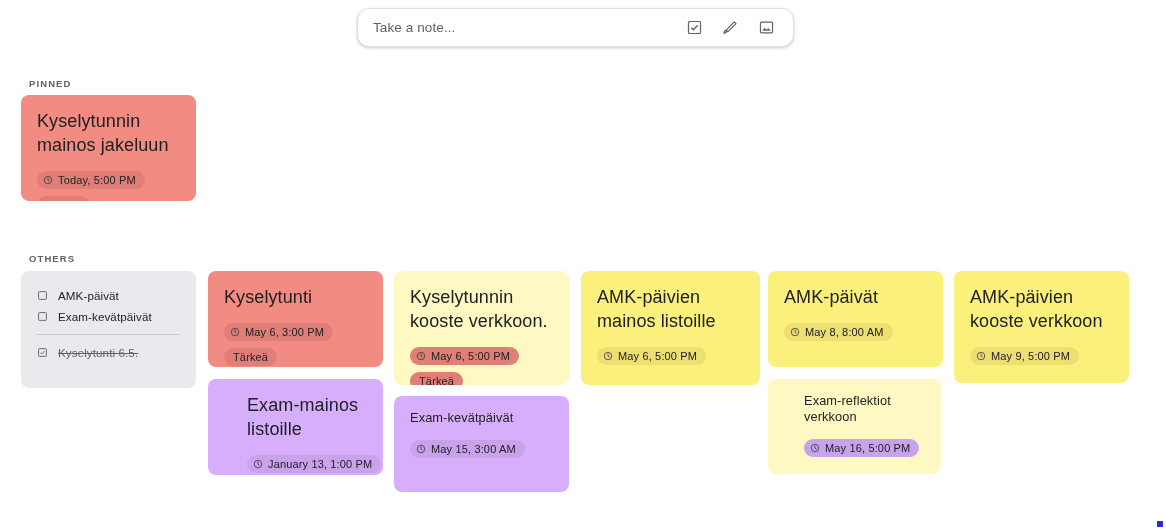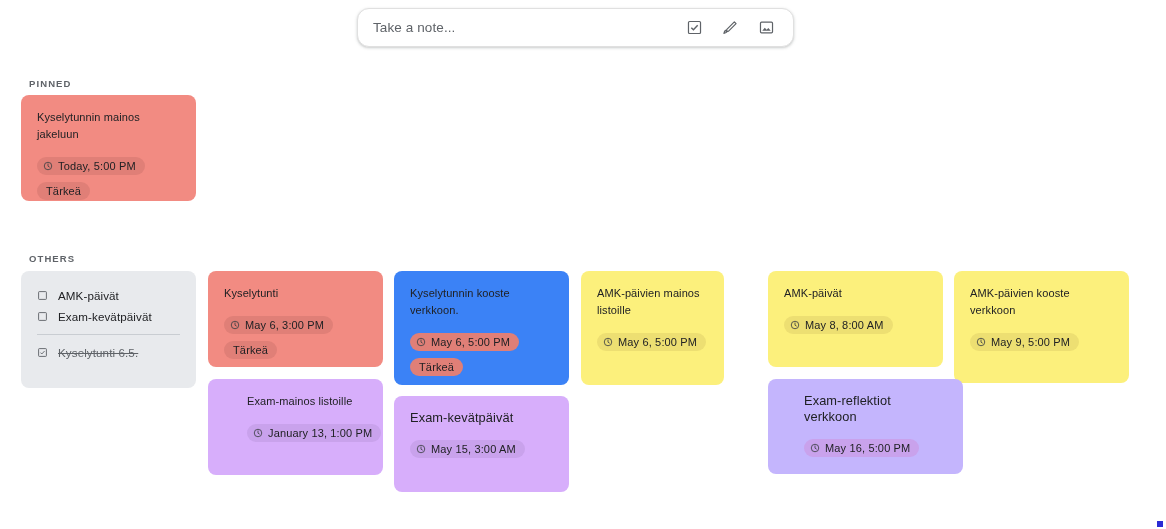--- a/index.html
+++ b/index.html
@@ -57,22 +57,22 @@
   #label-others { left: 29px; top: 253px; }
 
   
   .note {
     position: absolute;
     border-radius: 8px;
     padding: 14px 16px 14px 16px;
     overflow: hidden;
   }
   .note-title {
-    font-size: 11px;
-    line-height: 17px;
+    font-size: 18px;
+    line-height: 24px;
     color: #202124;
     letter-spacing: .1px;
     word-wrap: break-word;
   }
   .note-title.small { font-size: 12.8px; line-height: 16px; }
 
   .chip-row {
     display: flex;
     align-items: center;
     flex-wrap: wrap;
@@ -189,36 +189,36 @@
             <svg width="10" height="10" viewBox="0 0 24 24" fill="none" stroke="#3c4043" stroke-width="2">
               <circle cx="12" cy="12" r="9"></circle>
               <path d="M12 7v5.4l3.2 2" stroke-linecap="round"></path>
             </svg>
           </span>
           <span>May 6, 3:00 PM</span>
         </span>
         <span class="chip" style="background: rgb(224, 127, 119);">Tärkeä</span>
       </div>
     </div>
-    <div class="note" style="left: 394px; top: 271px; width: 175px; height: 114px; background: #3b82f6;">
+    <div class="note" style="left: 394px; top: 271px; width: 175px; height: 114px; background: #fef9c3;">
       <div class="note-title">Kyselytunnin kooste verkkoon.</div>
       <div class="chip-row">
         <span class="chip with-icon" style="background: rgb(224, 127, 119);">
           <span>
             <svg width="10" height="10" viewBox="0 0 24 24" fill="none" stroke="#3c4043" stroke-width="2">
               <circle cx="12" cy="12" r="9"></circle>
               <path d="M12 7v5.4l3.2 2" stroke-linecap="round"></path>
             </svg>
           </span>
           <span>May 6, 5:00 PM</span>
         </span>
         <span class="chip" style="background: rgb(224, 127, 119);">Tärkeä</span>
       </div>
     </div>
-    <div class="note" style="left: 581px; top: 271px; width: 143px; height: 114px; background: rgb(252, 240, 124);">
+    <div class="note" style="left: 581px; top: 271px; width: 179px; height: 114px; background: rgb(252, 240, 124);">
       <div class="note-title">AMK-päivien mainos listoille</div>
       <div class="chip-row">
         <span class="chip with-icon" style="background: rgb(237, 223, 114);">
           <span>
             <svg width="10" height="10" viewBox="0 0 24 24" fill="none" stroke="#3c4043" stroke-width="2">
               <circle cx="12" cy="12" r="9"></circle>
               <path d="M12 7v5.4l3.2 2" stroke-linecap="round"></path>
             </svg>
           </span>
           <span>May 6, 5:00 PM</span>
@@ -274,21 +274,21 @@
           <span>
             <svg width="10" height="10" viewBox="0 0 24 24" fill="none" stroke="#3c4043" stroke-width="2">
               <circle cx="12" cy="12" r="9"></circle>
               <path d="M12 7v5.4l3.2 2" stroke-linecap="round"></path>
             </svg>
           </span>
           <span>May 15, 3:00 AM</span>
         </span>
       </div>
     </div>
-    <div class="note" style="left: 768px; top: 379px; width: 195px; height: 95px; background: #c4b5fd; padding-left: 36px;">
+    <div class="note" style="left: 768px; top: 379px; width: 173px; height: 95px; background: #fef9c3; padding-left: 36px;">
       <div class="note-title small">Exam-reflektiot verkkoon</div>
       <div class="chip-row">
         <span class="chip with-icon" style="background: rgb(201, 162, 236);">
           <span>
             <svg width="10" height="10" viewBox="0 0 24 24" fill="none" stroke="#3c4043" stroke-width="2">
               <circle cx="12" cy="12" r="9"></circle>
               <path d="M12 7v5.4l3.2 2" stroke-linecap="round"></path>
             </svg>
           </span>
           <span>May 16, 5:00 PM</span>

